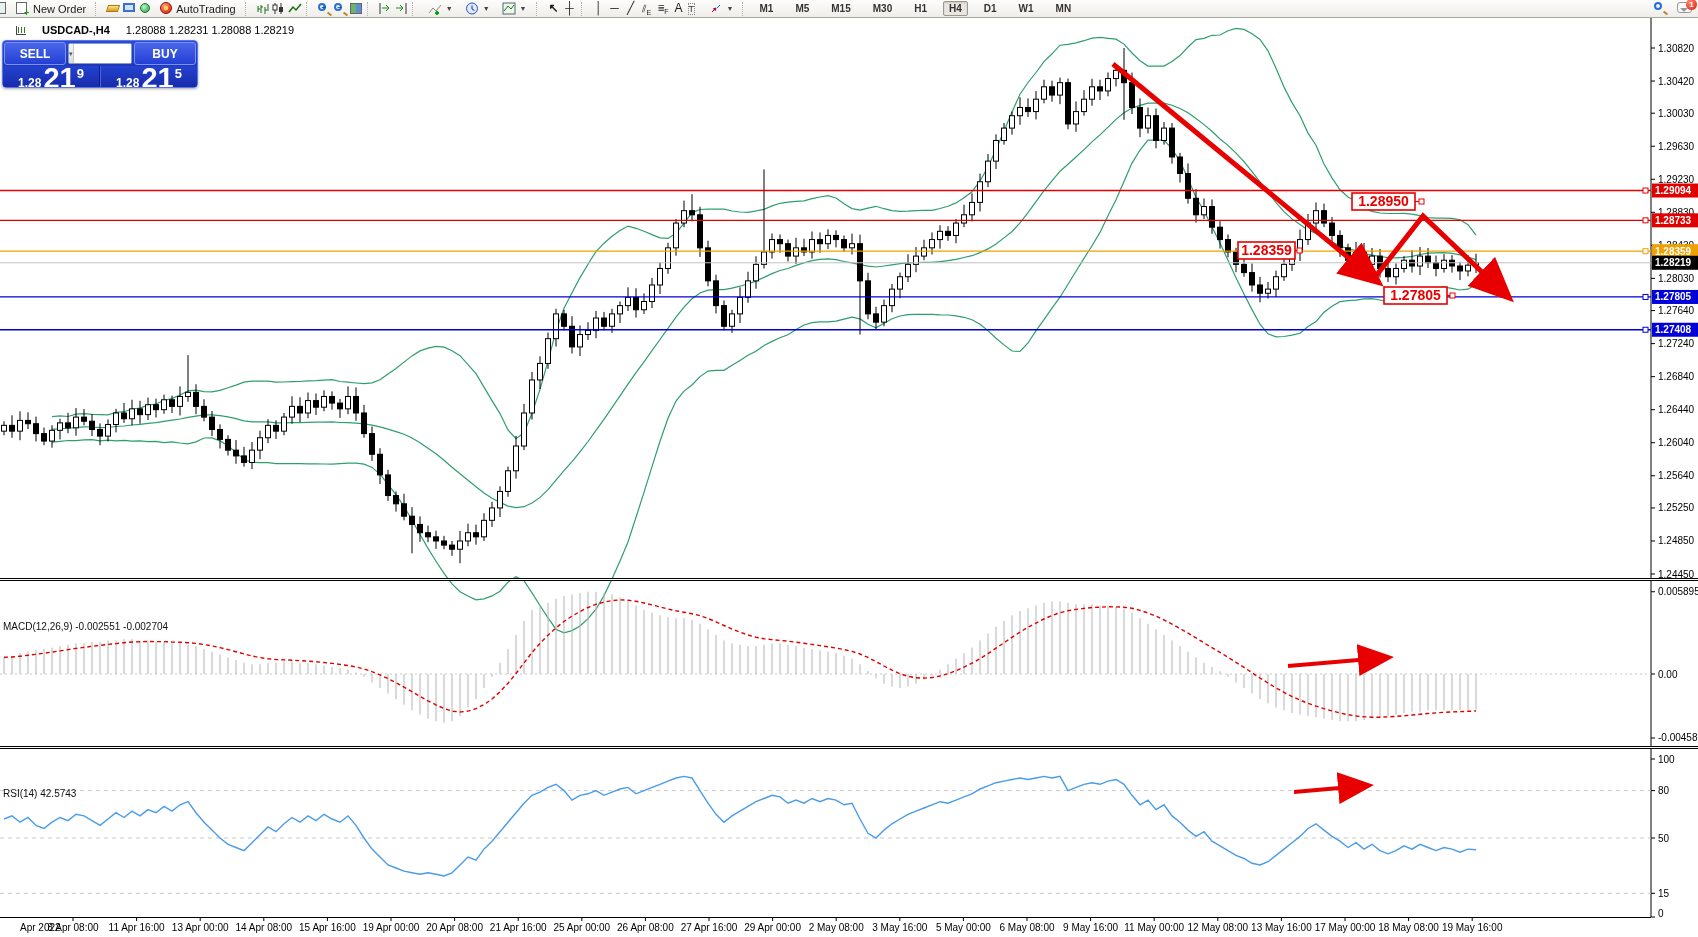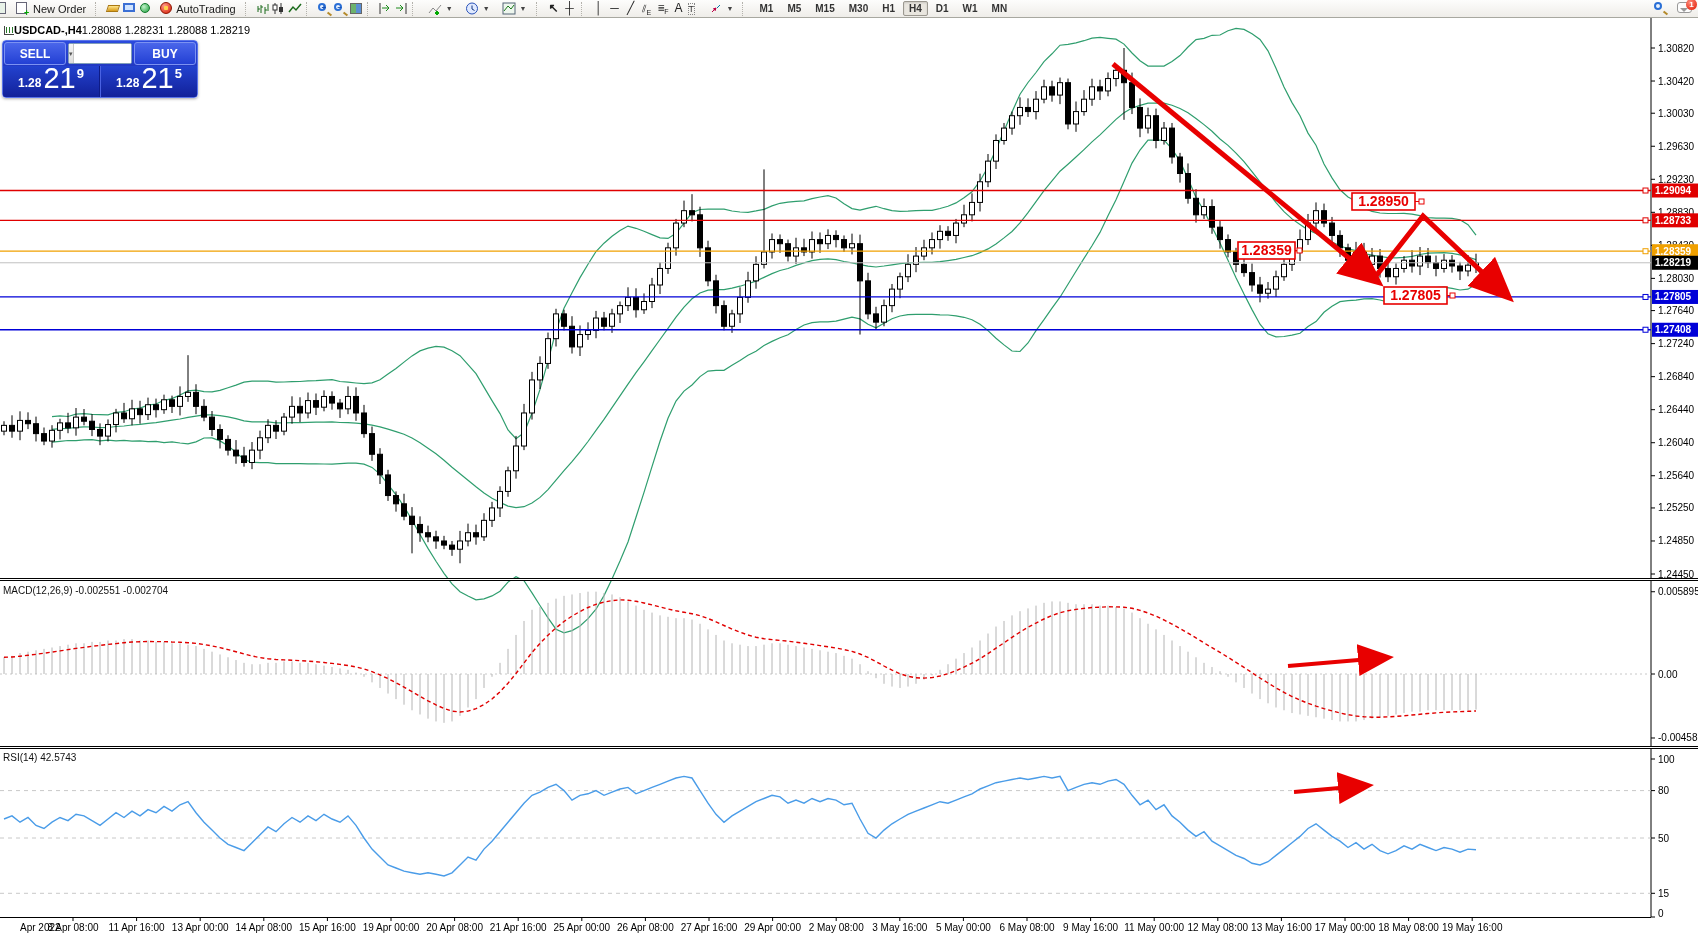--- a/index.html
+++ b/index.html
@@ -44,52 +44,52 @@
   .boxT { border:1px dotted #888; font-size:9px; line-height:11px; width:13px; height:13px;
     text-align:center; color:#333; }
   .chat { position:relative; width:15px; height:11px; background:#fdfdfd; border:1px solid #999;
     border-radius:3px; }
   .chat:after { content:""; position:absolute; left:2px; bottom:-4px; border:4px solid transparent;
     border-top-color:#999; }
   .chat .nbadge { position:absolute; right:-6px; top:-4px; min-width:11px; height:11px; border-radius:50%;
     background:radial-gradient(circle at 35% 30%, #ff8a7a, #e01800); color:#fff; font-size:8px;
     font-weight:bold; text-align:center; line-height:11px; padding:0 1px; }
   
-  .chart-header { position:absolute; left:4px; top:24px; z-index:40; font-size:11px; color:#000;
-    display:flex; align-items:center; gap:0;text-align:right; }
+  .chart-header { position:absolute; left:16px; top:24px; z-index:40; font-size:11px; color:#000;
+    display:flex; align-items:center; gap:16px;text-align:right; }
   .mini-chart-ico { width:10px; height:9px; border-left:1px solid #444; border-bottom:1px solid #444;
     position:relative; }
   .mini-chart-ico:after { content:""; position:absolute; left:1px; bottom:1px; width:7px; height:6px;
     background:repeating-linear-gradient(90deg,#2a7a2a 0 1px,transparent 1px 3px); }
-  .trade-panel { position:absolute; left:2px; top:40px; width:196px; height:58px; z-index:40;
+  .trade-panel { position:absolute; left:2px; top:40px; width:196px; height:48px; z-index:40;
     border-radius:4px; border:1px solid #5a74ea; overflow:hidden;
     background:linear-gradient(#2b4ade,#16249f); box-shadow:0 1px 3px #00000055; }
   .tp-row1 { display:flex; height:25px; align-items:stretch; }
   .btn-sell,.btn-buy { width:62px; color:#fff; font-weight:bold; font-size:12px; text-align:center;
     line-height:23px; background:linear-gradient(#4a66ea,#2340d4); border:1px solid #7c92f2;
     border-radius:3px; margin:1px; cursor:pointer; }
   .vol-wrap { flex:1; display:flex; margin:2px 1px; background:#fff; border:1px solid #7f9db9;
     border-radius:2px; overflow:hidden; }
   .spin { width:14px; background:linear-gradient(#f6f6f6,#dcdcdc); color:#555; font-size:7px;
     text-align:center; line-height:19px; cursor:pointer; }
   .spin.left { border-right:1px solid #c8c8c8; }
   .vol-input { flex:1; border:0; font-size:13px; text-align:right; padding-right:4px; color:#000;
     font-family:"Liberation Sans",sans-serif; outline:none; background:#fff; }
   .tp-row2 { display:flex; height:33px; }
   .px-half { flex:1; color:#fff; display:flex; align-items:flex-end; justify-content:center;
     padding-bottom:6px; cursor:pointer; }
   .px-half.sell { border-right:1px solid #0e1b86; background:linear-gradient(#2342cf,#111f96); }
   .px-half.buy  { border-left:1px solid #4a62e2; background:linear-gradient(#2342cf,#111f96); }
   .px-small { font-size:12px; font-weight:bold; margin:0 2px 3px 0; }
-  .px-big { font-size:29px; font-weight:normal; line-height:29px; }
+  .px-big { font-size:29px; font-weight:bold; line-height:29px; }
   .px-sup { font-size:13px; font-weight:bold; margin:1px 0 12px 1px; }
   
   .split { position:absolute; left:0; width:1698px; height:3px; z-index:30;
     border-top:1px solid #000; border-bottom:1px solid #000; background:#fff; cursor:row-resize; }
-  .ind-label { position:absolute; left:3px; z-index:25; font-size:10px; color:#111; }
+  .ind-label { position:absolute; left:3px; z-index:25; font-size:10px; color:#111;margin-top:36px; }
   svg#chart-svg { position:absolute; left:0; top:0; z-index:10; }
   svg text { font-family:"Liberation Sans",sans-serif; }
 </style>
 </head>
 <body>
 
 <svg id="chart-svg" width="1698" height="937" viewBox="0 0 1698 937">
     <defs>
       <marker id="ah" markerWidth="9" markerHeight="8" refX="6" refY="4" orient="auto">
         <path d="M0 0 L9 4 L0 8 Z" fill="#e80000"></path>
@@ -911,21 +911,21 @@
   <span class="ico glyph">A</span>
   <span class="ico"><span class="boxT">T</span></span>
   <span class="tb-btn">
       <span class="ico"><svg width="14" height="13">
           <path d="M3 10 7 6M7 6l-1 3M7 6 4 7" stroke="#b04" fill="none"></path>
           <path d="M11 3 8 6" stroke="#07a" fill="none"></path>
         </svg></span>
       <span class="caret">▼</span>
     </span>
   <span class="tb-sep"></span>
-  <span id="tf-bar" style="display:flex;gap:2px">
+  <span id="tf-bar" style="display:flex;gap:10px">
       <span class="tf-btn">M1</span>
       <span class="tf-btn">M5</span>
       <span class="tf-btn">M15</span>
       <span class="tf-btn">M30</span>
       <span class="tf-btn">H1</span>
       <span class="tf-btn active">H4</span>
       <span class="tf-btn">D1</span>
       <span class="tf-btn">W1</span>
       <span class="tf-btn">MN</span>
     </span>

